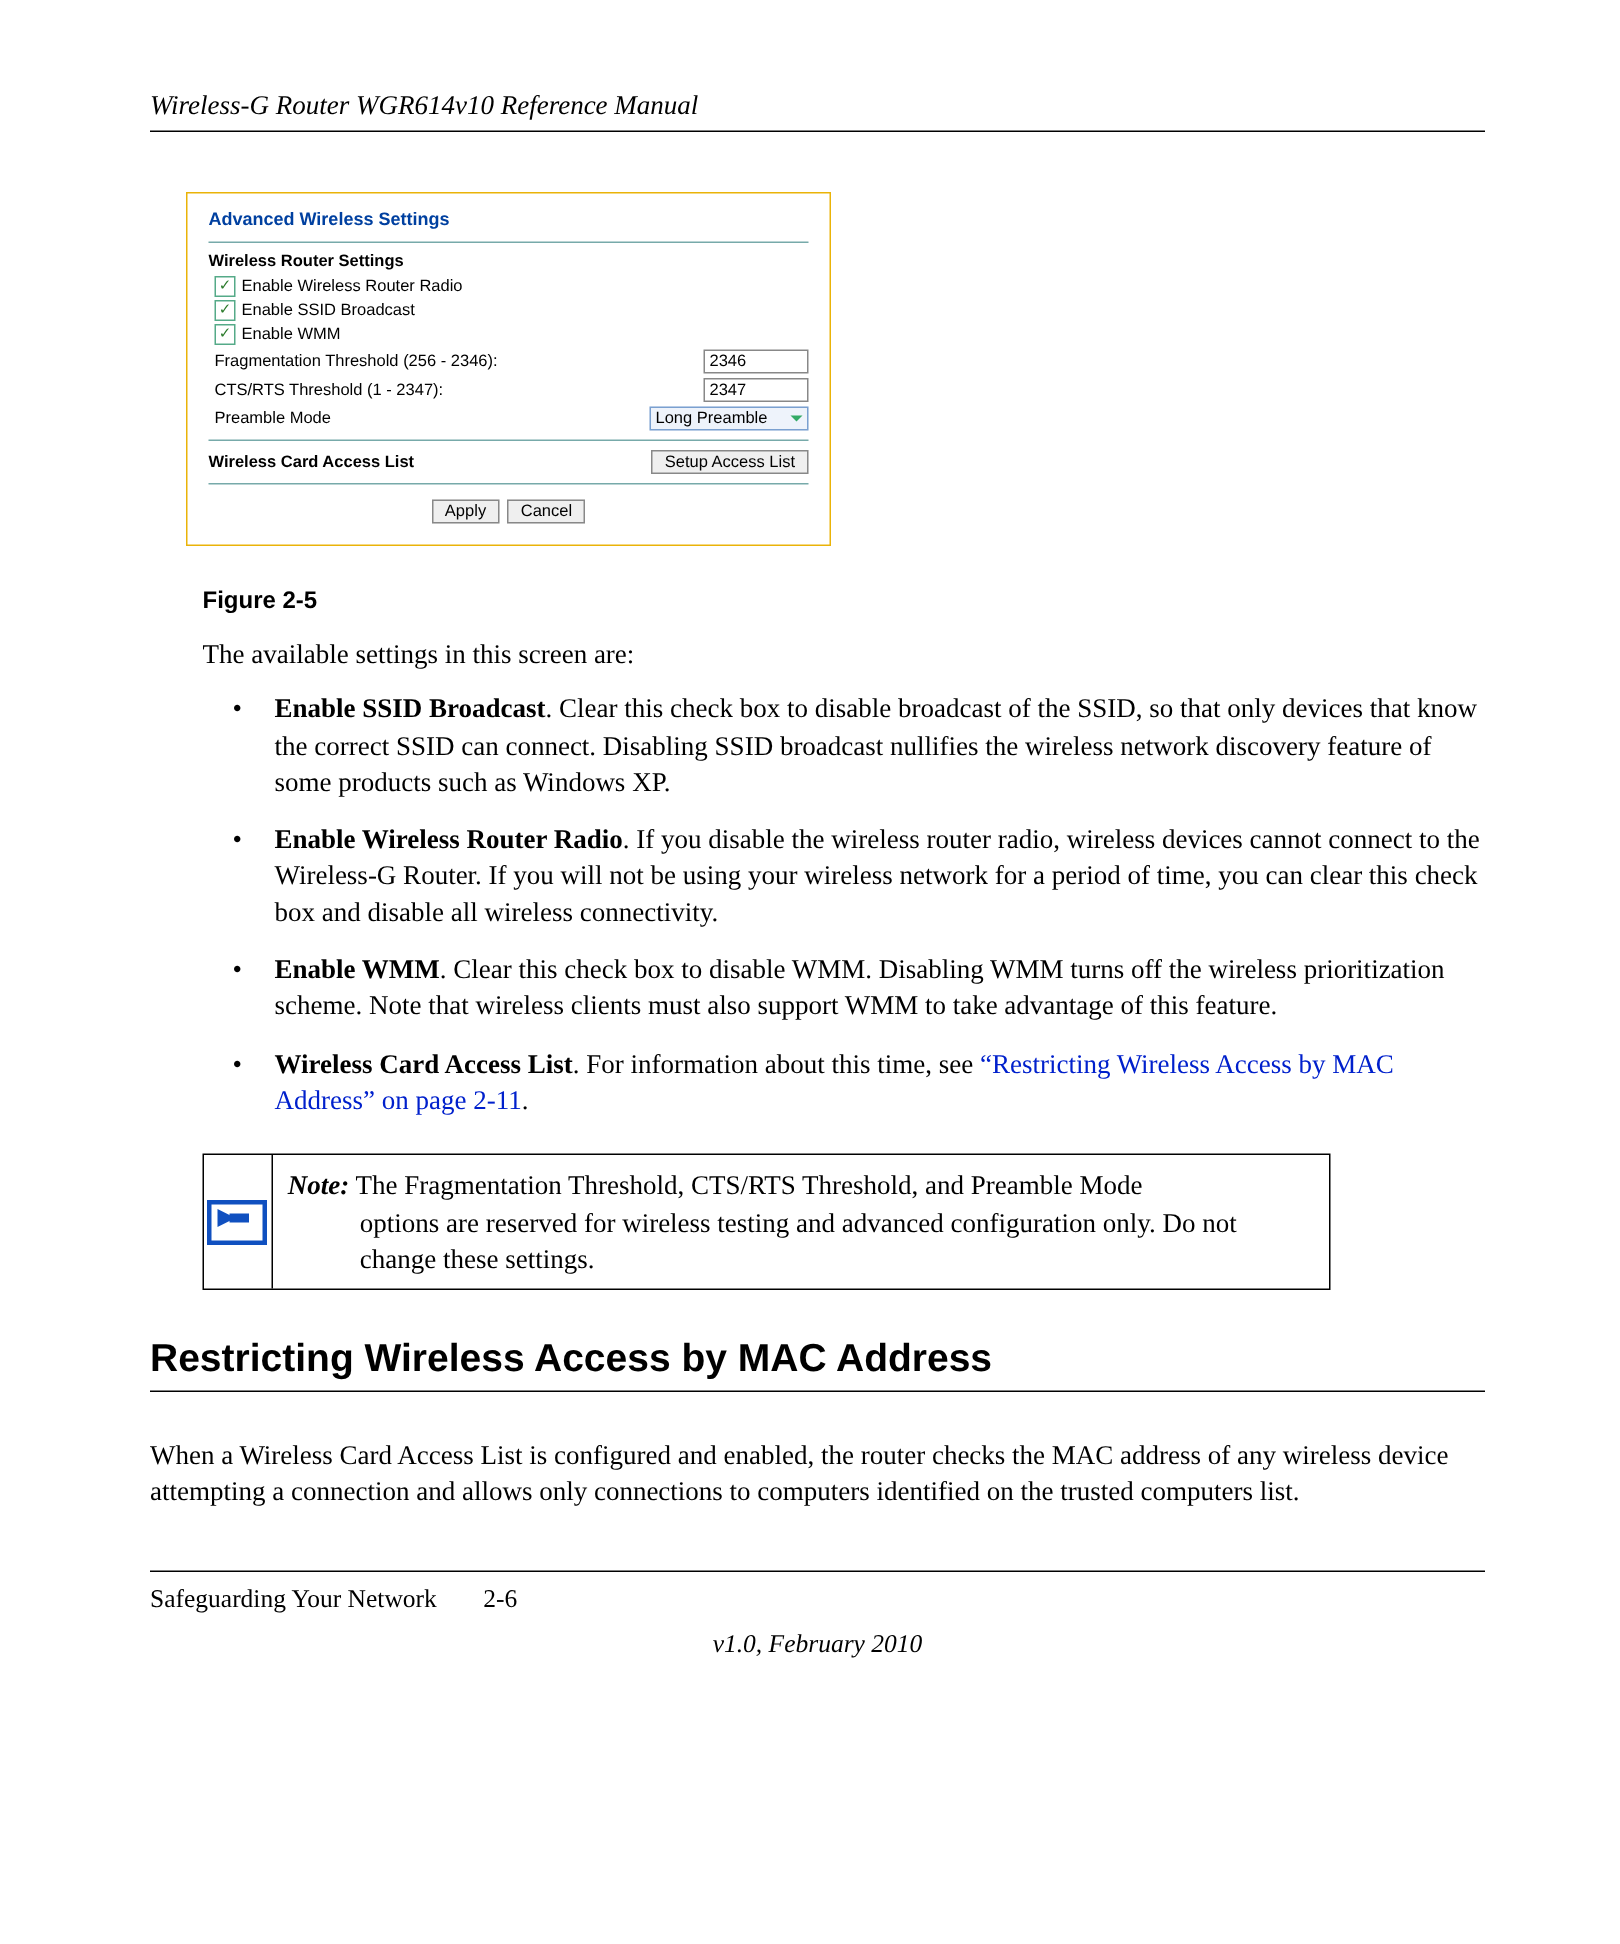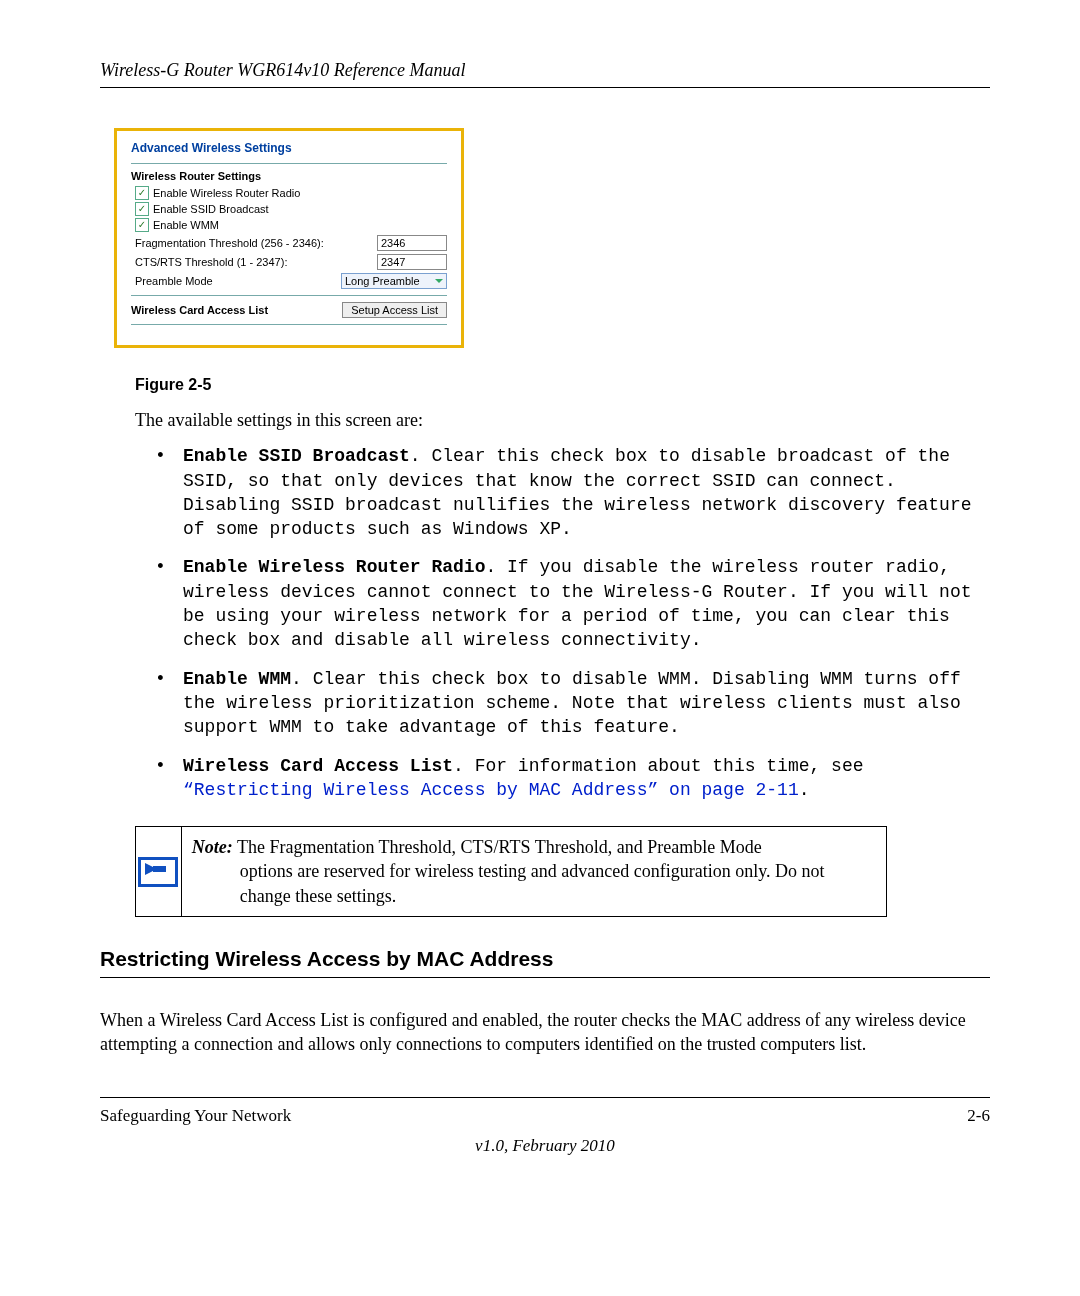--- a/index.html
+++ b/index.html
@@ -18,23 +18,23 @@
     font-size: 18px;
     margin-bottom: 6px;
   }
   .header-rule {
     border: none;
     border-top: 1.5px solid #000;
     margin: 0 0 40px 0;
   }
   
   .panel {
-    border: 3px solid #eab308;
-    width: 350px;
-    margin-left: 14px;
+    border: 1px solid #eab308;
+    width: 430px;
+    margin-left: 24px;
     font-family: Arial, Helvetica, sans-serif;
     font-size: 11px;
     padding: 10px 14px 14px 14px;
     box-sizing: border-box;
     color: #000;
   }
   .panel-title {
     color: #0040a0;
     font-weight: bold;
     font-size: 12px;
@@ -140,21 +140,20 @@
   ul.bullets {
     list-style: none;
     padding: 0;
     margin: 0 0 0 55px;
   }
   ul.bullets > li {
     position: relative;
     padding-left: 28px;
     margin: 10px 0 14px 0;
     line-height: 1.35;
-    font-family: Liberation Mono, monospace;
   }
   ul.bullets > li::before {
     content: "•";
     position: absolute;
     left: 0;
     top: 0;
   }
   .b {
     font-weight: bold;
   }
@@ -211,38 +210,39 @@
     font-style: italic;
   }
   .note-indent {
     display: block;
     padding-left: 48px;
   }
   
   .section-heading {
     font-family: Arial, Helvetica, sans-serif;
     font-weight: bold;
-    font-size: 21px;
+    font-size: 26px;
     margin: 30px 0 4px 0;
   }
   .section-rule {
     border: none;
     border-top: 1.5px solid #000;
     margin: 6px 0 30px 0;
   }
   
   .footer-rule {
     border: none;
     border-top: 1.5px solid #000;
     margin: 40px 0 8px 0;
   }
   .footer-row {
     display: flex;
-    justify-content: space-between;
+    justify-content: flex-start;
     font-size: 17px;
+    gap: 31px;
   }
   .footer-version {
     text-align: center;
     font-style: italic;
     margin-top: 10px;
     font-size: 17px;
   }
 </style>
 </head>
 <body>
@@ -280,20 +280,24 @@
     <span class="field-label">Preamble Mode</span>
     <span class="sel">Long Preamble</span>
   </div>
 
   <hr class="panel-hr">
   <div class="acl-row">
     <div class="sect-head">Wireless Card Access List</div>
     <span class="btn">Setup Access List</span>
   </div>
   <hr class="panel-hr">
+  <div class="btn-row">
+    <span class="btn">Apply</span>
+    <span class="btn">Cancel</span>
+  </div>
 </div>
 
 <div class="fig-caption">Figure 2-5</div>
 
 <div class="body-p">The available settings in this screen are:</div>
 
 <ul class="bullets">
   <li>
     <span class="b">Enable SSID Broadcast</span><span>. Clear this check box to disable broadcast of the SSID, so that only devices that know the correct SSID can connect. Disabling SSID broadcast nullifies the wireless network discovery feature of some products such as Windows XP.</span>
   </li>

